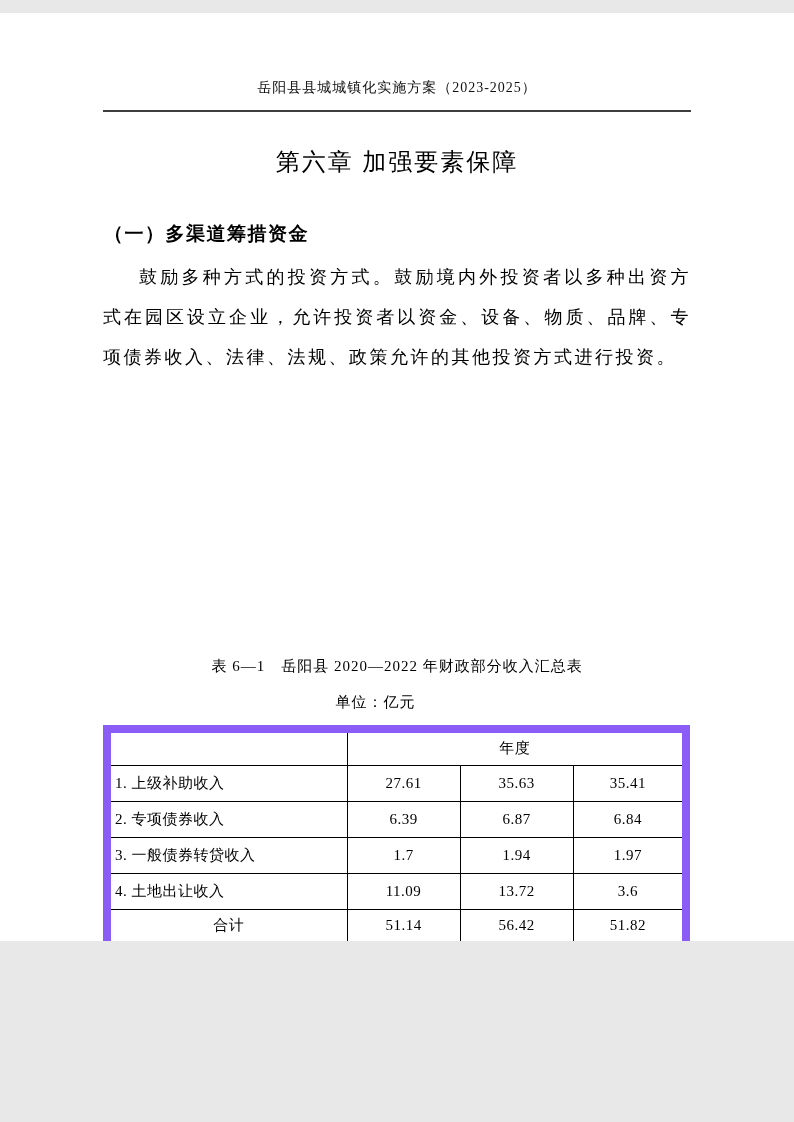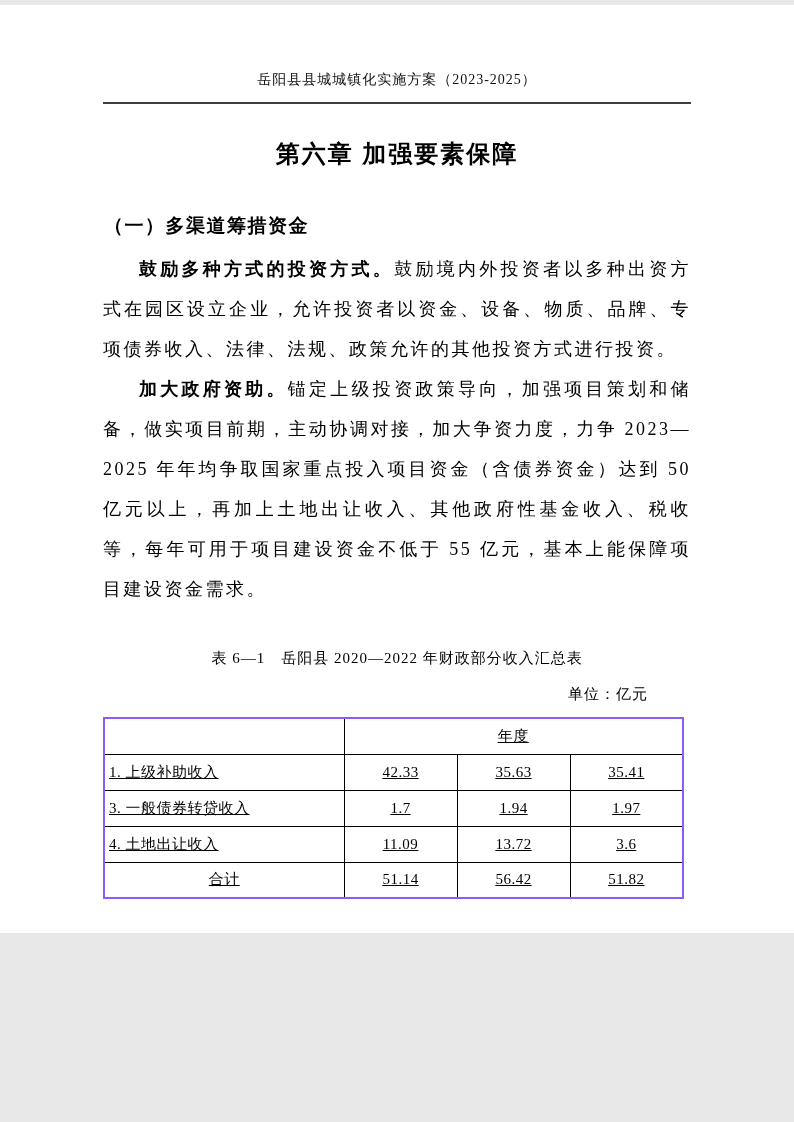--- a/index.html
+++ b/index.html
@@ -3,21 +3,21 @@
 <meta charset="utf-8">
 <style>
   * { margin: 0; padding: 0; box-sizing: border-box; }
   html, body { background: #e8e8e8; }
   body { font-family: "Liberation Serif", serif; }
 
   .page {
     position: relative;
     width: 794px;
     height: 928px;
-    margin: 5px auto;
+    margin: 13px auto;
     background: #ffffff;
     color: #000000;
     overflow: hidden;
   }
 
   .doc-header {
     position: absolute;
     top: 66px; left: 103px; width: 588px;
     text-align: center;
     font-size: 14px;
@@ -29,21 +29,21 @@
     top: 97px; left: 103px; width: 588px;
     height: 2px;
     background: #3d3d3d;
   }
 
   .chapter-title {
     position: absolute;
     top: 133px; left: 103px; width: 588px;
     text-align: center;
     font-family: "Liberation Sans", sans-serif;
-    font-weight: 700;
+    font-weight: 400;
     font-size: 24px;
     letter-spacing: 2px;
   }
 
   .section-heading {
     position: absolute;
     top: 208px; left: 104px; width: 588px;
     font-weight: 700;
     font-size: 19px;
     letter-spacing: 1.5px;
@@ -53,46 +53,46 @@
     position: absolute;
     top: 244px; left: 103px; width: 588px;
   }
   .body-para {
     font-size: 18px;
     line-height: 40px;
     letter-spacing: 2.5px;
     text-align: justify;
     text-indent: 2em;
   }
-  .body-para .lead { font-weight: 700; }
+  .body-para .lead { font-weight: 400; }
 
   .table-caption {
     position: absolute;
     top: 644px; left: 103px; width: 588px;
     text-align: center;
     font-size: 15px;
     letter-spacing: 1px;
   }
   .unit-label {
     position: absolute;
     top: 680px; left: 103px; width: 545px;
-    text-align: right;
+    text-align: center;
     font-size: 15px;
     letter-spacing: 1px;
   }
 
   .data-table {
     position: absolute;
     top: 712px; left: 103px;
     width: 580px;
     border-collapse: collapse;
     table-layout: fixed;
     font-size: 15px;
   }
-  .data-table { border: 2px solid #8b5cf6; text-decoration: underline; }
+  .data-table { border: 8px solid #8b5cf6; }
   .data-table td {
     border: 1px solid #000;
     height: 36px;
     text-align: center;
     vertical-align: middle;
     letter-spacing: 0.5px;
     padding: 0 4px;
   }
   .data-table td.row-label {
     text-align: left;
@@ -117,43 +117,48 @@
 
   <div class="doc-header">岳阳县县城城镇化实施方案（2023-2025）</div>
   <div class="header-rule"></div>
 
   <h1 class="chapter-title">第六章 加强要素保障</h1>
 
   <h2 class="section-heading">（一）多渠道筹措资金</h2>
 
   <div class="body-text">
     <p class="body-para"><b class="lead">鼓励多种方式的投资方式。</b><span>鼓励境内外投资者以多种出资方式在园区设立企业，允许投资者以资金、设备、物质、品牌、专项债券收入、法律、法规、政策允许的其他投资方式进行投资。</span></p>
-    <p class="body-para"><b class="lead">加大政府资助。</b><span>锚定上级投资政策导向，加强项目策划和储备，做实项目前期，主动协调对接，加大争资力度，力争 2023—2025 年年均争取国家重点投入项目资金（含债券资金）达到 50 亿元以上，再加上土地出让收入、其他政府性基金收入、税收等，每年可用于项目建设资金不低于 55 亿元，基本上能保障项目建设资金需求。</span></p>
   </div>
 
   <div class="table-caption">表 6—1　岳阳县 2020—2022 年财政部分收入汇总表</div>
   <div class="unit-label">单位：亿元</div>
 
   <table class="data-table">
     <colgroup>
       <col class="col-name">
       <col class="col-year">
       <col class="col-year">
       <col class="col-year">
     </colgroup>
     <tbody>
       <tr>
         <td></td>
         <td colspan="3">年度</td>
       </tr>
       <tr>
         <td class="row-label">1. 上级补助收入</td>
-        <td>42.33</td>
+        <td>27.61</td>
         <td>35.63</td>
         <td>35.41</td>
+      </tr>
+      <tr>
+        <td class="row-label">2. 专项债券收入</td>
+        <td>6.39</td>
+        <td>6.87</td>
+        <td>6.84</td>
       </tr>
       <tr>
         <td class="row-label">3. 一般债券转贷收入</td>
         <td>1.7</td>
         <td>1.94</td>
         <td>1.97</td>
       </tr>
       <tr>
         <td class="row-label">4. 土地出让收入</td>
         <td>11.09</td>

